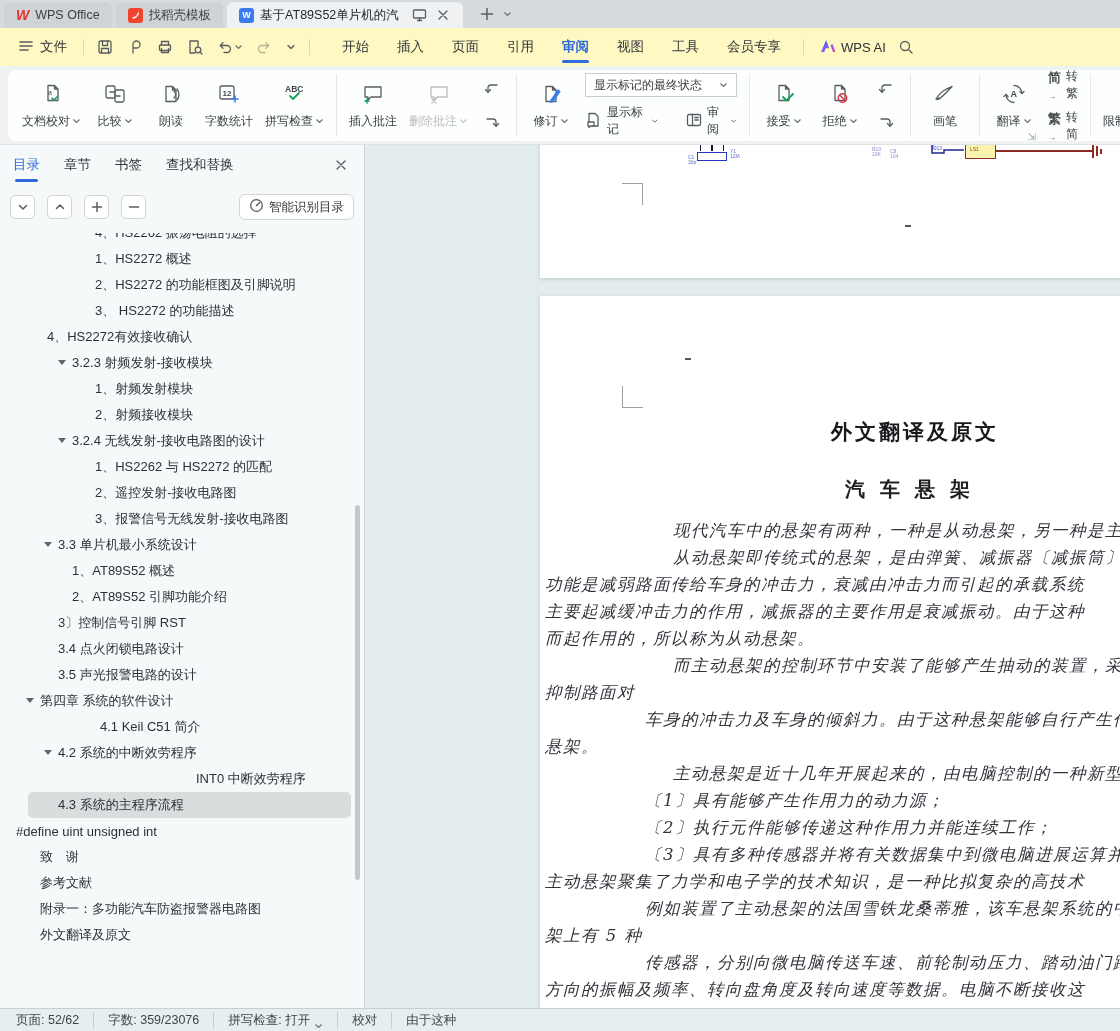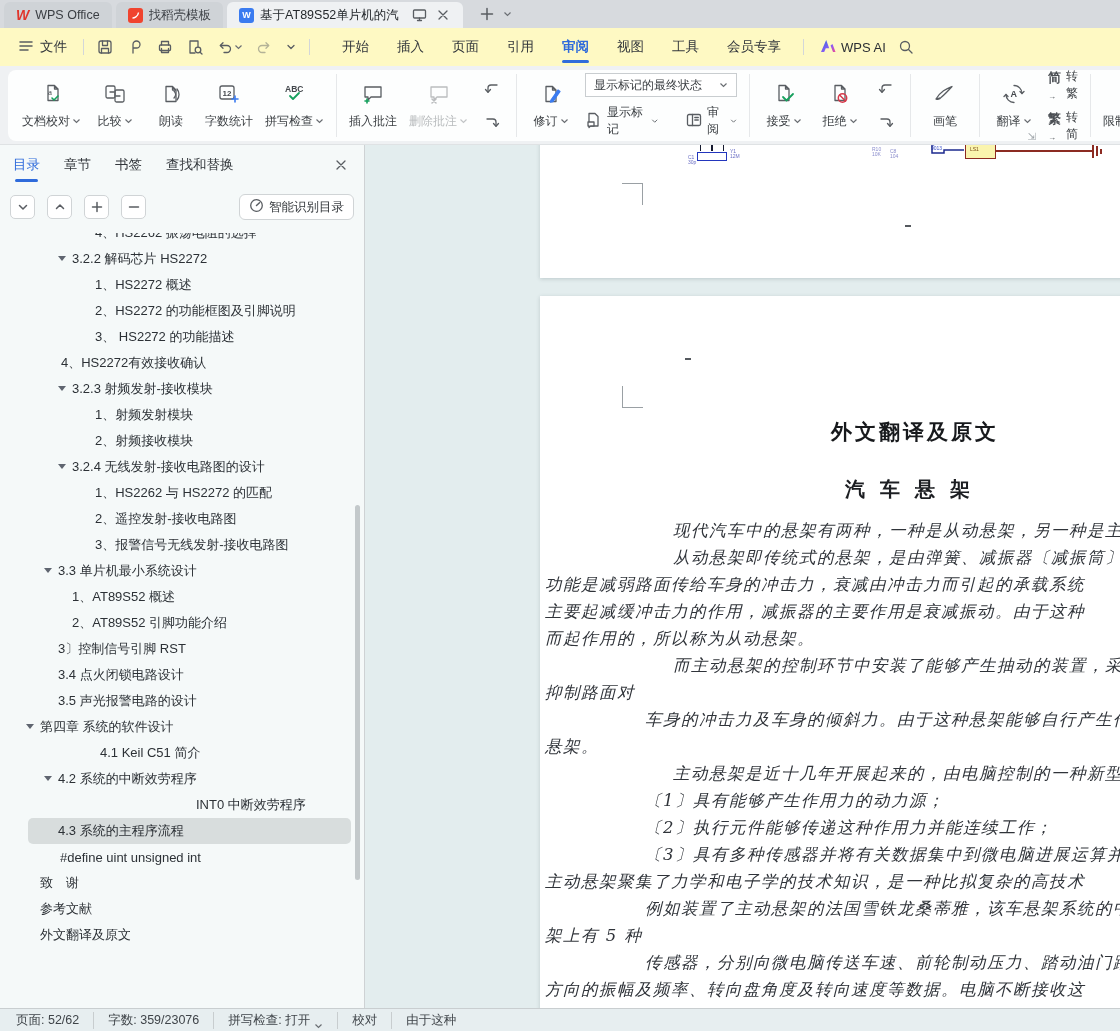--- a/index.html
+++ b/index.html
@@ -475,34 +475,30 @@
                 <path d="M7.5 7.5 L10.5 4.8" stroke-width="1.5"></path>
               </svg></span>
             <span>智能识别目录</span>
           </div>
         </div>
       <div class="toc" id="toc">
           <div class="toc-item partial">
             <span style="padding-left: 95px;">4、HS2262 振荡电阻的选择</span>
           </div>
           <div class="toc-item">
-            <span class="tri" style="left: 58px;"></span>
-            <span style="padding-left: 72px;">3.2.2 解码芯片 HS2272</span>
-          </div>
-          <div class="toc-item">
             <span style="padding-left: 95px;">1、HS2272 概述</span>
           </div>
           <div class="toc-item">
             <span style="padding-left: 95px;">2、HS2272 的功能框图及引脚说明</span>
           </div>
           <div class="toc-item">
             <span style="padding-left: 95px;">3、 HS2272 的功能描述</span>
           </div>
           <div class="toc-item">
-            <span style="padding-left: 61px;">4、HS2272有效接收确认</span>
+            <span style="padding-left: 47px;">4、HS2272有效接收确认</span>
           </div>
           <div class="toc-item">
             <span class="tri" style="left: 58px;"></span>
             <span style="padding-left: 72px;">3.2.3 射频发射-接收模块</span>
           </div>
           <div class="toc-item">
             <span style="padding-left: 95px;">1、射频发射模块</span>
           </div>
           <div class="toc-item">
             <span style="padding-left: 95px;">2、射频接收模块</span>
@@ -550,27 +546,30 @@
             <span class="tri" style="left: 44px;"></span>
             <span style="padding-left: 58px;">4.2 系统的中断效劳程序</span>
           </div>
           <div class="toc-item">
             <span style="padding-left: 196px;">INT0 中断效劳程序</span>
           </div>
           <div class="toc-item selected">
             <span style="padding-left: 58px;">4.3 系统的主程序流程</span>
           </div>
           <div class="toc-item">
-            <span style="padding-left: 60px;">#define uint unsigned int</span>
+            <span style="padding-left: 16px;">#define uint unsigned int</span>
           </div>
           <div class="toc-item">
             <span style="padding-left: 40px;">致　谢</span>
           </div>
           <div class="toc-item">
             <span style="padding-left: 40px;">参考文献</span>
+          </div>
+          <div class="toc-item">
+            <span style="padding-left: 40px;">附录一：多功能汽车防盗报警器电路图</span>
           </div>
           <div class="toc-item">
             <span style="padding-left: 40px;">外文翻译及原文</span>
           </div>
         </div>
       <div class="sb-scroll"></div>
     </aside>
 
     <div class="docarea">
       <div class="page page1">

